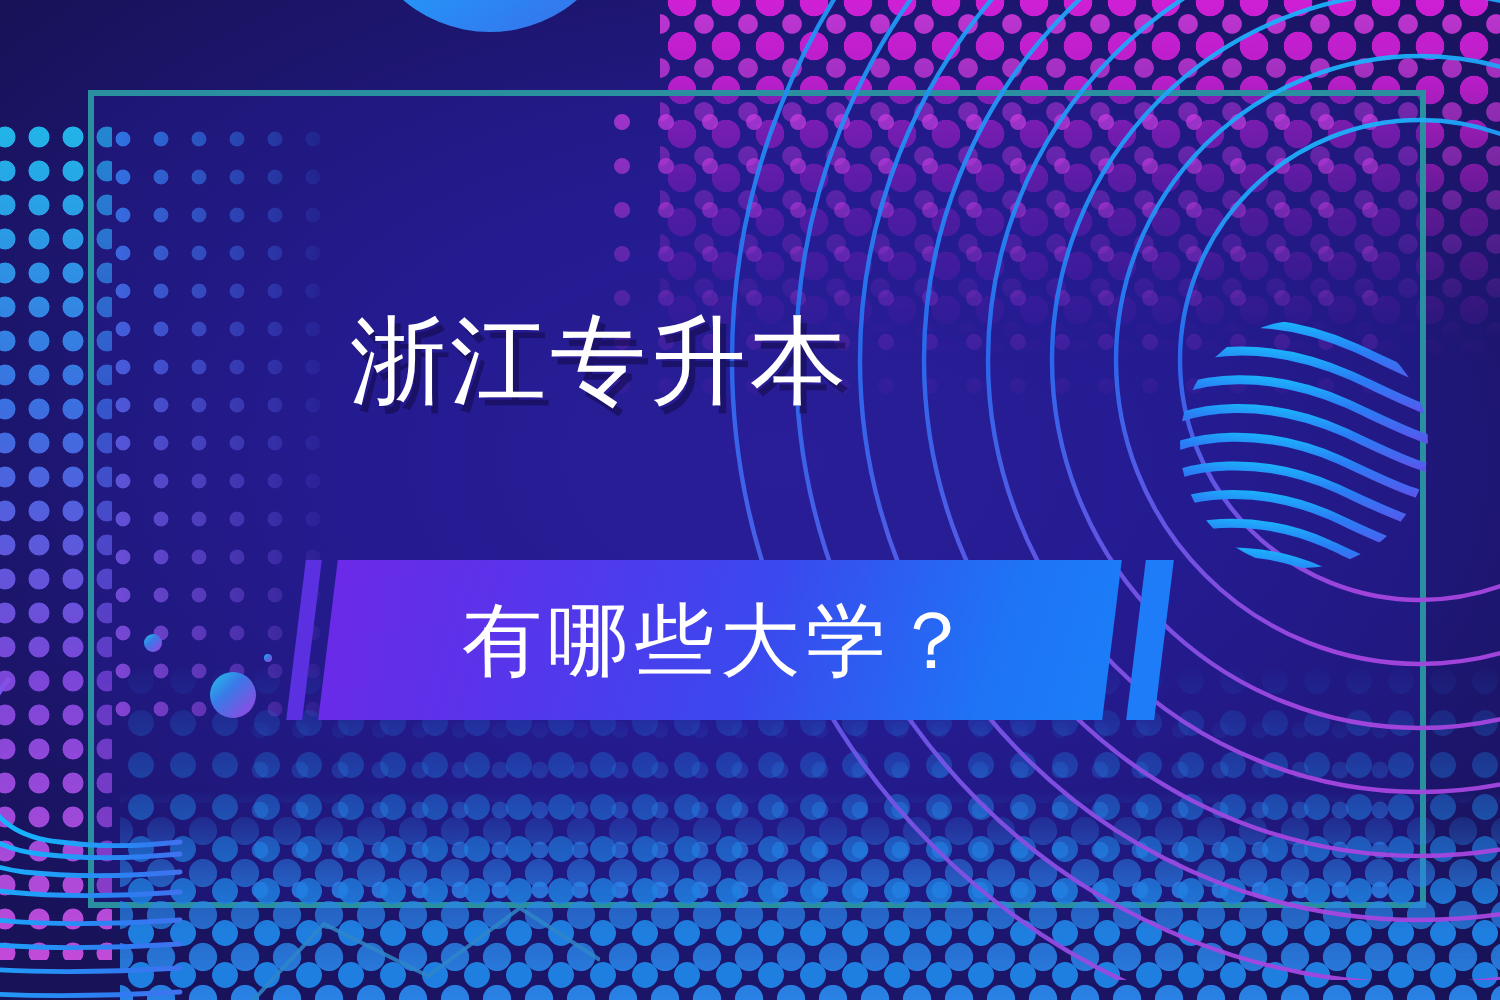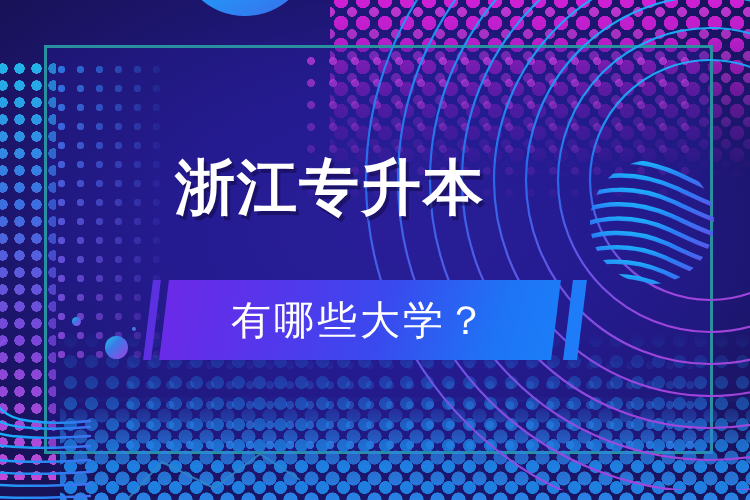--- a/index.html
+++ b/index.html
@@ -148,22 +148,22 @@
     background: linear-gradient(135deg, #20c4e8 0%, #3a7ae8 40%, #a040e0 100%);
   }
   .sphere-big  { left: 105px; top: 336px; width: 23px; height: 23px; }
   .sphere-mid  { left: 72px;  top: 317px; width: 9px;  height: 9px; }
   .sphere-small{ left: 132px; top: 327px; width: 4px;  height: 4px; }
 
   
   .title {
     position: absolute;
     left: 175px; top: 158px;
-    font-size: 60px;
-    font-weight: bold;
+    font-size: 48px;
+    font-weight: normal;
     color: #ffffff;
     letter-spacing: 2px;
     line-height: 1;
     text-shadow: 3px 4px 0 rgba(18,10,70,0.55);
     white-space: nowrap;
     z-index: 6;
   }
 
   
   .banner-wrap { position: absolute; left: 140px; top: 280px; width: 480px; height: 80px; z-index: 6; }

